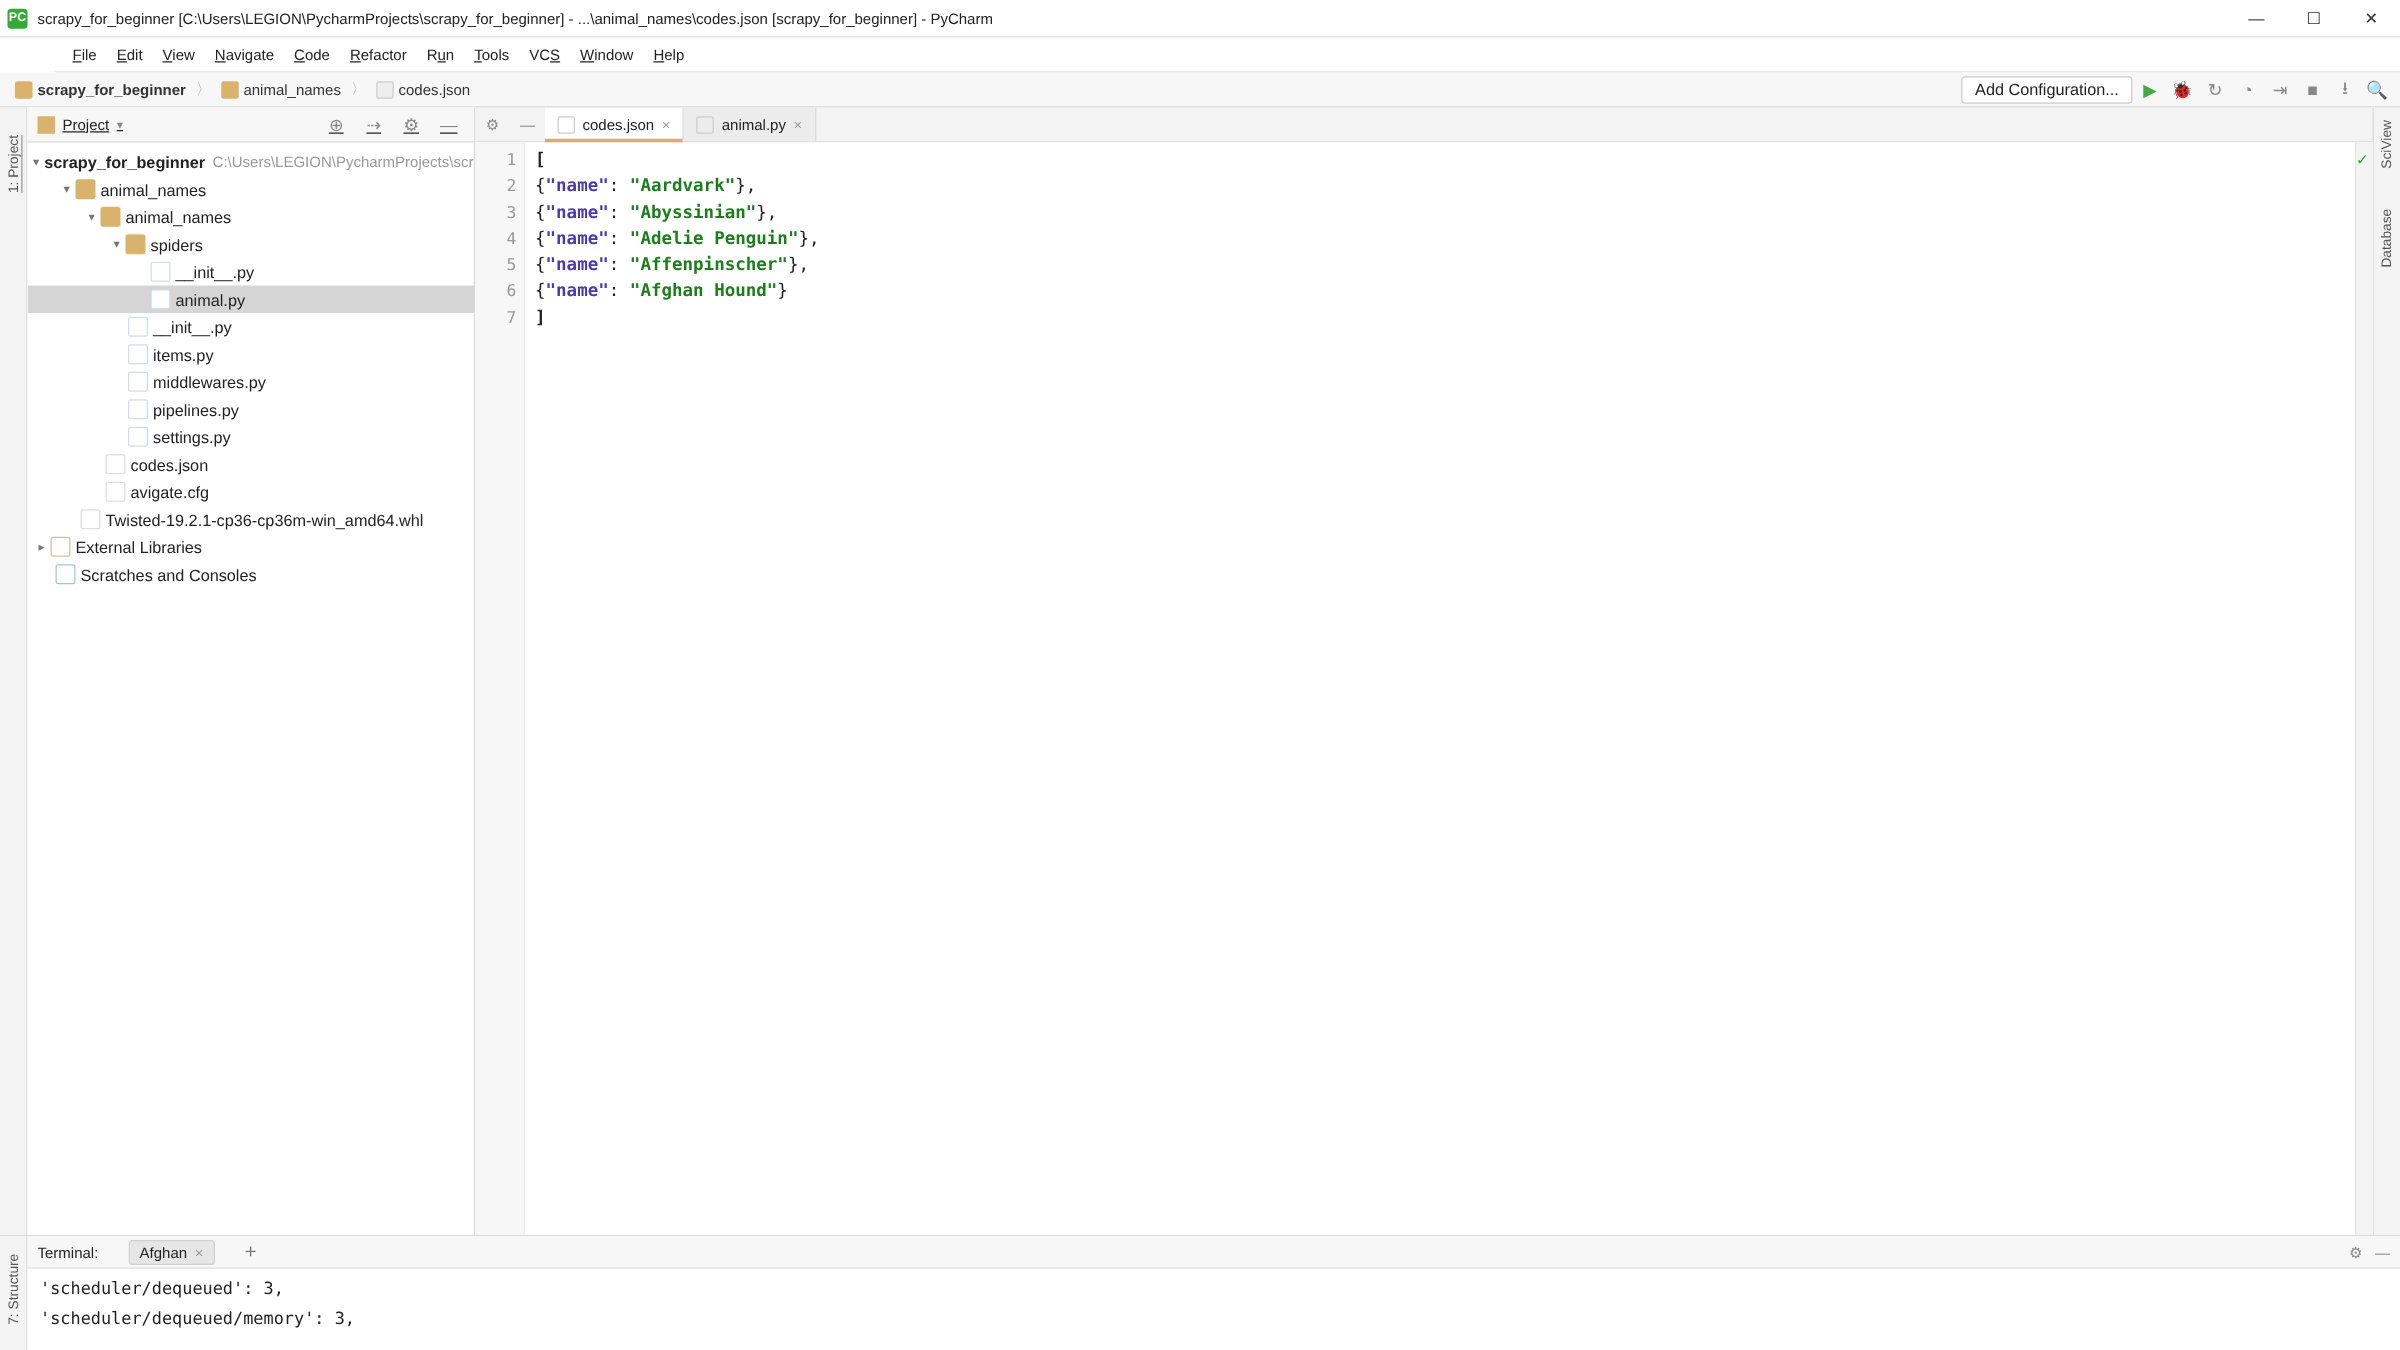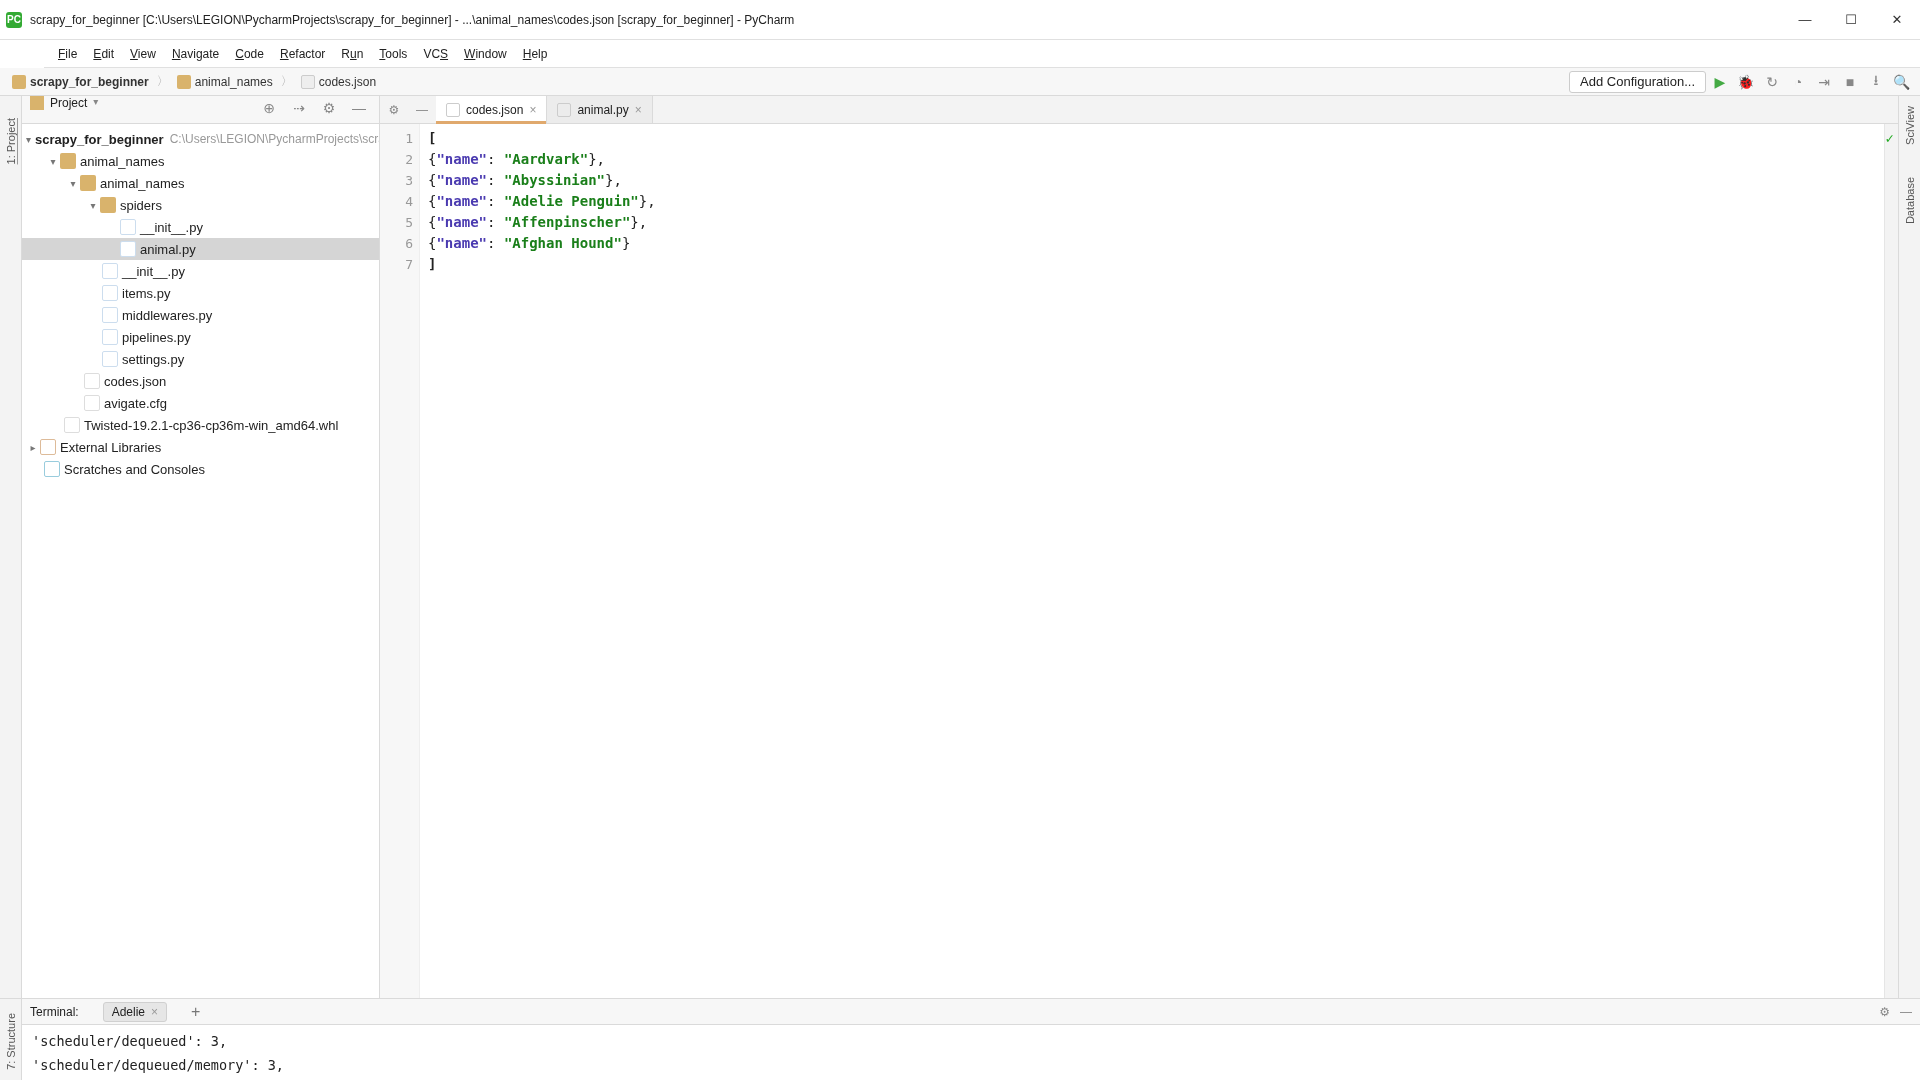--- a/index.html
+++ b/index.html
@@ -1,38 +1,38 @@
 <!DOCTYPE html>
 <html><head>
 <meta charset="utf-8">
 <style>
 * { margin:0; padding:0; box-sizing:border-box; }
 body { font-family:"Segoe UI",Arial,sans-serif; font-size:12px; background:#fff; overflow:hidden; width:1920px; height:1080px; position:relative; color:#222; }
-.titlebar { height:40px; background:#fff; display:flex; align-items:center; padding:0 0 0 6px; border-bottom:1px solid #e0e0e0; }
+.titlebar { height:30px; background:#fff; display:flex; align-items:center; padding:0 0 0 6px; border-bottom:1px solid #e0e0e0; }
 .titlebar .icon-app { width:16px; height:16px; background:#3a3; border-radius:3px; margin-right:8px; display:inline-flex; align-items:center; justify-content:center; color:#fff; font-size:10px; font-weight:bold; }
 .titlebar .title-text { flex:1; font-size:12px; color:#222; }
 .winbtns { display:flex; align-items:center; }
 .winbtns .wb { width:46px; height:30px; display:flex; align-items:center; justify-content:center; color:#333; font-size:13px; }
 .menubar { height:28px; display:flex; align-items:center; padding:0 6px; border-bottom:1px solid #e0e0e0;margin-left:44px; }
 .menubar .mitem { padding:3px 8px; font-size:12px; color:#222; }
 .menubar .mitem u { text-decoration:underline; }
 .navbar { height:28px; display:flex; align-items:center; padding:0 6px; background:#f7f7f7; border-bottom:1px solid #dadada; }
 .navbar .cr { display:flex; align-items:center; gap:4px; padding:0 6px; font-size:12px; color:#333; }
 .navbar .cr .folder-ico { width:14px; height:14px; background:#d9b36c; border-radius:2px; }
 .navbar .cr .file-ico { width:14px; height:14px; background:#eee; border:1px solid #ccc; border-radius:2px; }
 .navbar .sep { color:#aaa; margin:0 2px; }
 .navbar .right-tools { margin-left:auto; display:flex; align-items:center; gap:2px; }
 .navbtn { height:22px; padding:0 10px; border:1px solid #ccc; background:#fff; border-radius:3px; font-size:13px; display:flex; align-items:center; }
 .ticon { width:24px; height:24px; display:flex; align-items:center; justify-content:center; color:#888; font-size:14px; }
 .main-row { display:flex; height:calc(1080px - 30px - 28px - 28px - 40px - 26px - 26px); }
 .left-gutter { width:22px; background:#f3f3f3; border-right:1px solid #dadada; display:flex; flex-direction:column; align-items:center; padding-top:8px; }
 .vtext { writing-mode:vertical-rl; transform:rotate(180deg); font-size:11px; color:#555; padding:6px 0; }
 .vtext.under { text-decoration:underline; text-decoration-color:#999; }
 .project-panel { width:358px; border-right:1px solid #dadada; display:flex; flex-direction:column; background:#fff; }
-.pp-head { height:28px; border-bottom:1px solid #dadada; display:flex; padding:0 8px; gap:6px; background:#f7f7f7; }
+.pp-head { height:28px; border-bottom:1px solid #dadada; display:flex; align-items:center; padding:0 8px; gap:6px; background:#f7f7f7;text-decoration:underline; }
 .pp-head .name { font-weight:500; }
 .pp-head .chev { color:#888; font-size:10px; }
 .pp-head .spacer { flex:1; }
 .pp-tree { flex:1; overflow:auto; font-size:13px; padding:4px 0; }
 .node { display:flex; align-items:center; height:22px; white-space:nowrap; }
 .node .arrow { width:14px; text-align:center; color:#777; font-size:10px; }
 .node .ic { width:16px; height:16px; margin-right:4px; display:inline-flex; align-items:center; justify-content:center; border-radius:2px; }
 .ic-folder { background:#d9b36c; }
 .ic-pkg { background:#d9b36c; position:relative; }
 .ic-py { background:#fff; border:1px solid #cde; }
@@ -262,21 +262,21 @@
 
 <div class="terminal-row">
   <div class="left-gutter2">
     <div class="vtext">7: Structure</div>
 
   </div>
   <div class="termcol">
     <div class="termhead">
       <span>Terminal:</span>
       <span class="thtab">
-          <span>Adelie</span>
+          <span>Afghan</span>
           <span class="x">×</span>
         </span>
       <span class="plus">+</span>
       <span class="rtools">
           <span>⚙</span>
           <span>—</span>
         </span>
     </div>
     <div class="termbody">
       <div> 'scheduler/dequeued': 3,</div>

